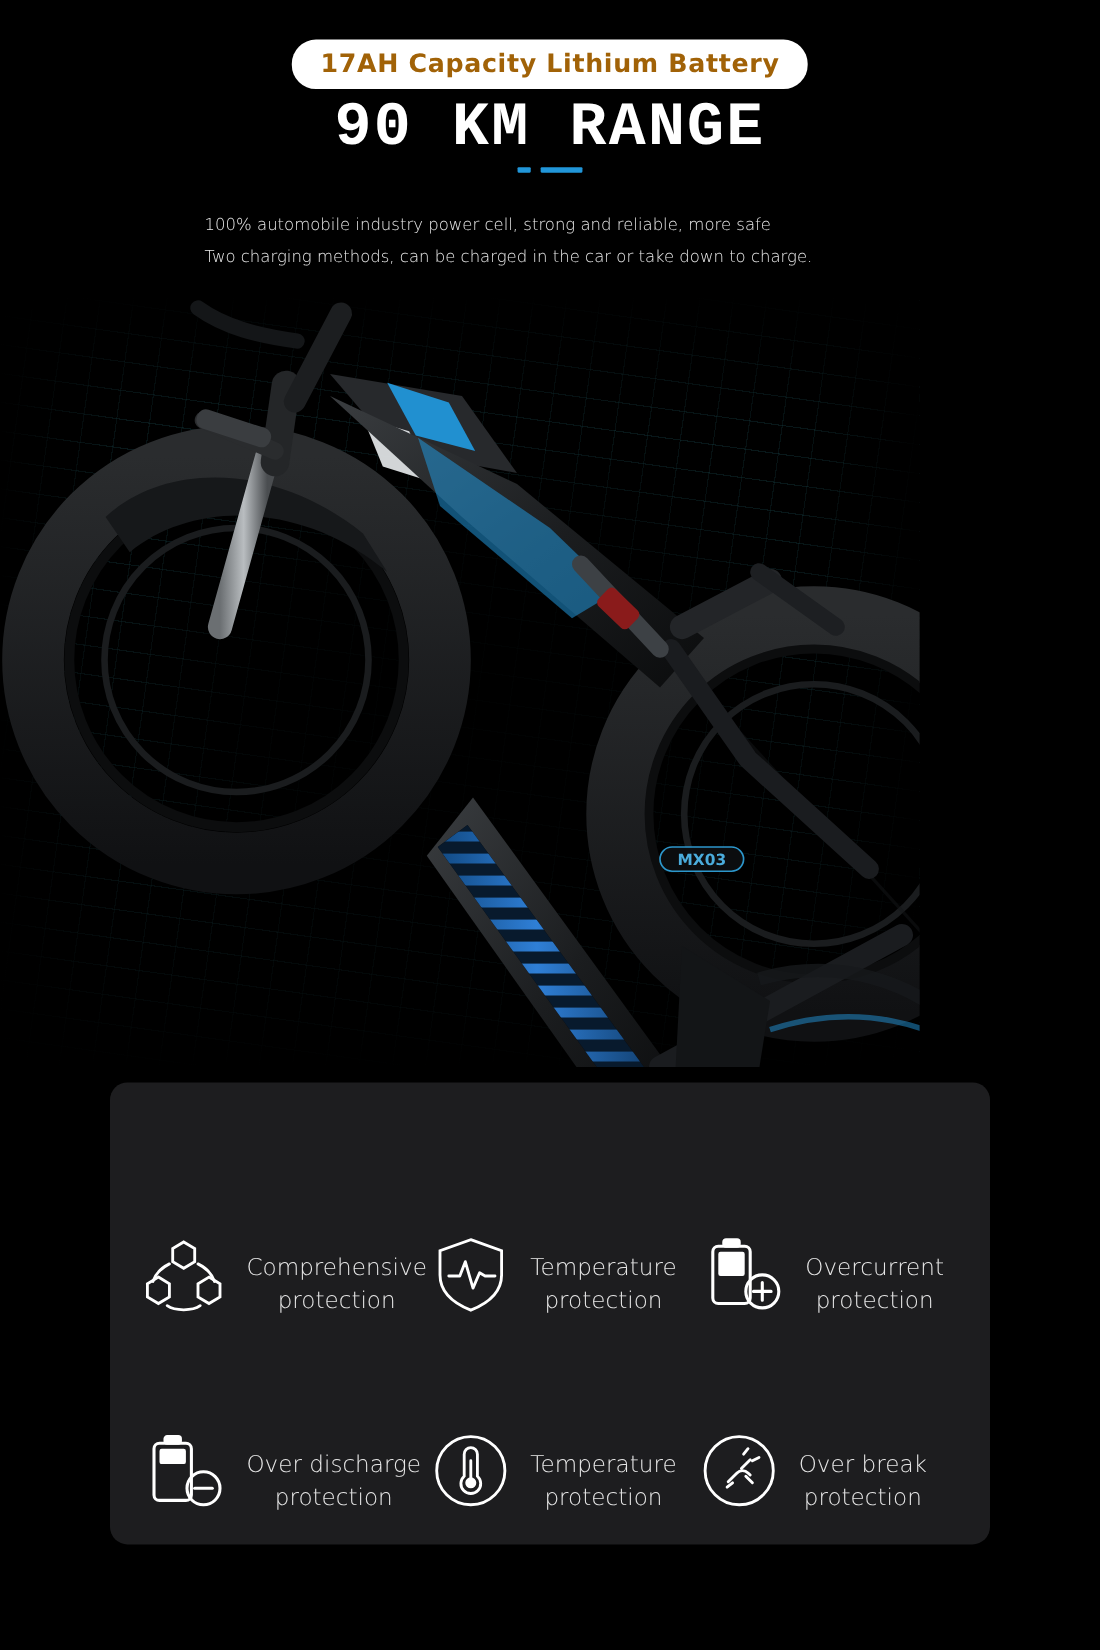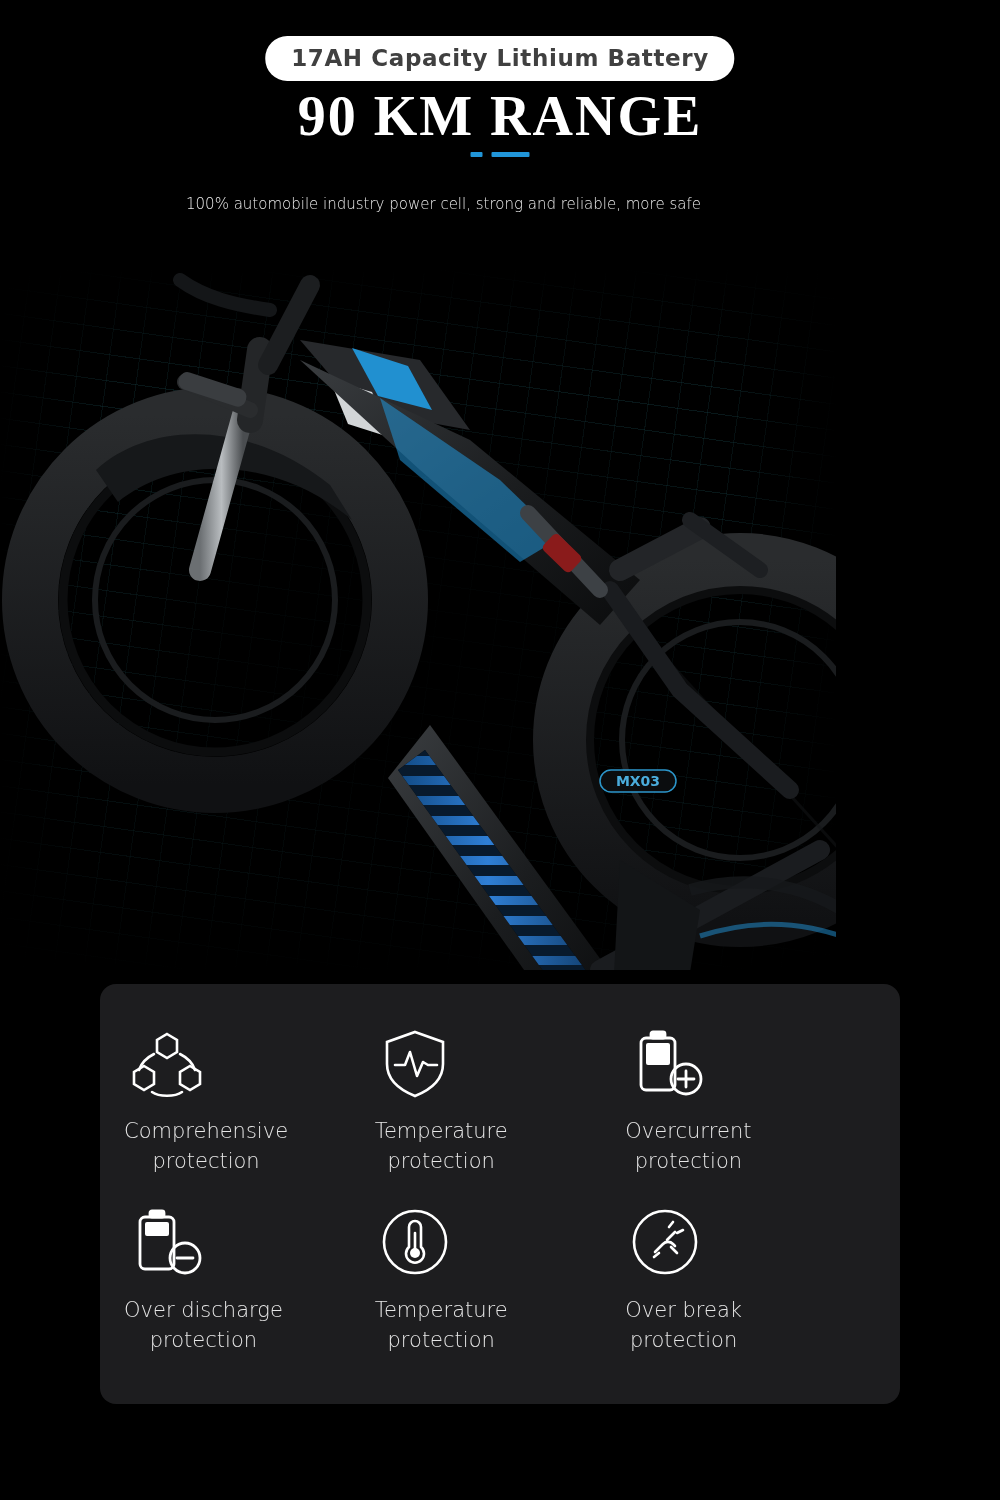--- a/index.html
+++ b/index.html
@@ -15,38 +15,38 @@
     background: #000;
     overflow: hidden;
   }
 
   
   .badge {
     position: absolute;
     left: 50%; top: 36px;
     transform: translateX(-50%);
     background: #ffffff;
-    color: #404040;
+    color: #a16207;
     border-radius: 22px;
     padding: 9px 26px 10px 26px;
     font-size: 23px;
     font-weight: bold;
     letter-spacing: 0.6px;
     white-space: nowrap;
     font-family: "DejaVu Sans", sans-serif;
   }
   .headline {
     position: absolute;
     left: 0; right: 0; top: 84px;
     text-align: center;
     color: #ffffff;
     font-size: 56px;
     font-weight: bold;
     letter-spacing: 2px;
-    font-family: Liberation Serif, serif;
+    font-family: Liberation Mono, monospace;
   }
   .rule {
     position: absolute;
     left: 50%; top: 152px;
     transform: translateX(-50%);
     display: flex;
     align-items: center;
     gap: 9px;
   }
   .rule .dash-sm { width: 12px; height: 5px; background: #2196d9; border-radius: 1px; }
@@ -99,22 +99,21 @@
     padding: 34px 24px 28px 24px;
   }
   .feature-grid {
     display: grid;
     grid-template-columns: repeat(3, 1fr);
     grid-template-rows: repeat(2, 1fr);
     height: 100%;
   }
   .feature {
     display: flex;
-    flex-direction: column;
-    align-items: flex-start;
+    align-items: flex-end;
     justify-content: flex-start;
     gap: 14px;
     padding-top: 6px;
   }
   .feature .ficon {
     height: 78px;
     display: flex;
     align-items: center;
     justify-content: center;
   }
@@ -135,20 +134,21 @@
 
   <div class="badge">17AH Capacity Lithium Battery</div>
   <div class="headline">90 KM RANGE</div>
   <div class="rule">
     <span class="dash-sm"></span>
     <span class="dash-lg"></span>
   </div>
 
   <div class="blurb">
     <p>100% automobile industry power cell, strong and reliable, more safe</p>
+    <p>Two charging methods, can be charged in the car or take down to charge.</p>
   </div>
 
   <div class="hero">
     <div class="mesh"></div>
     <div class="mesh-fade"></div>
 
     <svg class="bike" viewBox="0 0 1000 700">
       <defs>
         <linearGradient id="frameG" x1="0" y1="0" x2="1" y2="1">
           <stop offset="0%" stop-color="#3a3d40"></stop>

